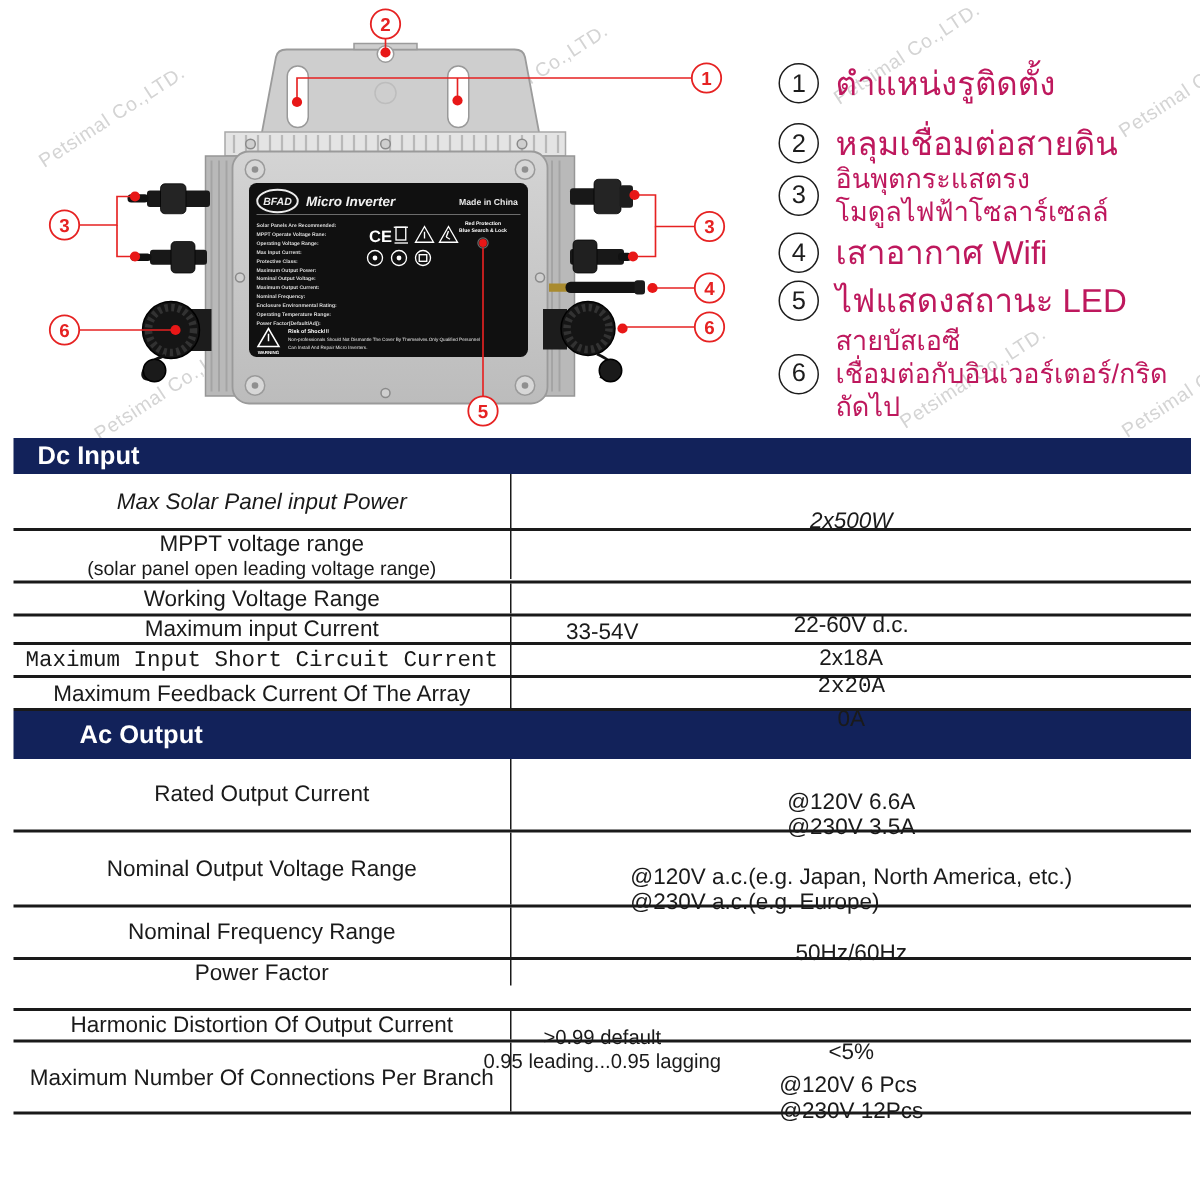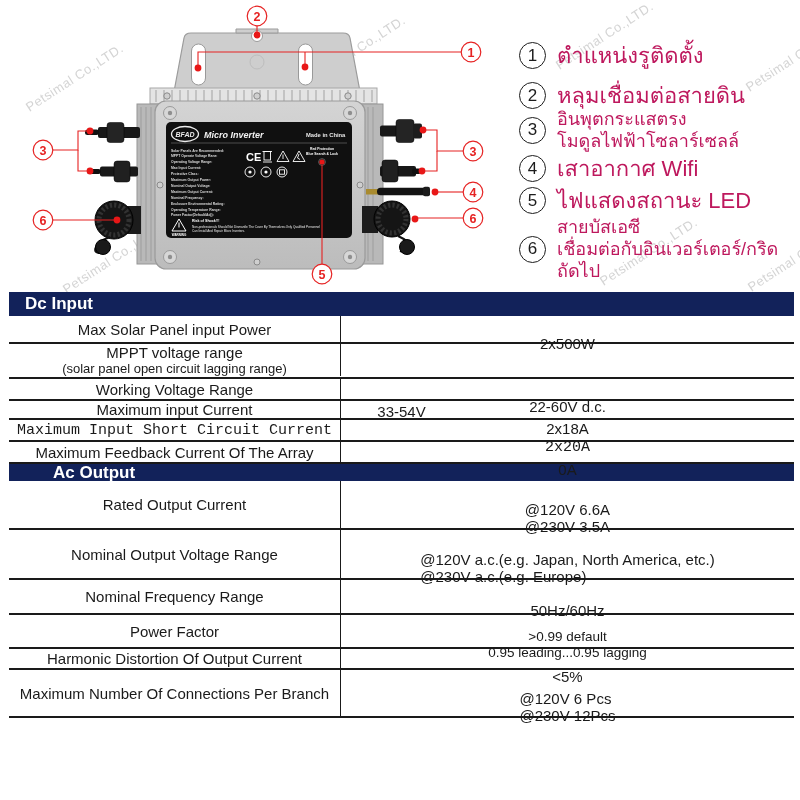--- a/index.html
+++ b/index.html
@@ -330,32 +330,32 @@
           <div class="legend-text two">
             <div>สายบัสเอซี</div>
             <div>เชื่อมต่อกับอินเวอร์เตอร์/กริดถัดไป</div>
           </div>
         </div>
       </div>
   </div>
 
   <div class="spec" id="spec-table">
       <div class="sec-header" style="height: 24px;">Dc Input</div>
-      <div class="spec-row" style="height: 28px;">
+      <div class="spec-row" style="height: 38px; font-style: italic;">
         <div class="cell-label">
           <div>Max Solar Panel input Power</div>
         </div>
         <div class="cell-value">
           <div>2x500W</div>
         </div>
       </div>
       <div class="spec-row" style="height: 35px; flex-direction: column;">
         <div class="cell-label">
           <div>MPPT voltage range</div>
-          <div class="line-small">(solar panel open circuit lagging range)</div>
+          <div class="line-small">(solar panel open leading voltage range)</div>
         </div>
         <div class="cell-value">
           <div>33-54V</div>
         </div>
       </div>
       <div class="spec-row" style="height: 22px;">
         <div class="cell-label">
           <div>Working Voltage Range</div>
         </div>
         <div class="cell-value">
@@ -379,21 +379,21 @@
         </div>
       </div>
       <div class="spec-row" style="height: 22px;">
         <div class="cell-label">
           <div>Maximum Feedback Current Of The Array</div>
         </div>
         <div class="cell-value">
           <div>0A</div>
         </div>
       </div>
-      <div class="sec-header" style="height: 17px; padding-left: 44px;">Ac Output</div>
+      <div class="sec-header" style="height: 32px; padding-left: 44px;">Ac Output</div>
       <div class="spec-row" style="height: 49px;">
         <div class="cell-label">
           <div>Rated Output Current</div>
         </div>
         <div class="cell-value">
           <div class="block">
             <div>@120V 6.6A</div>
             <div>@230V 3.5A</div>
           </div>
         </div>
@@ -410,21 +410,21 @@
         </div>
       </div>
       <div class="spec-row" style="height: 35px;">
         <div class="cell-label">
           <div>Nominal Frequency Range</div>
         </div>
         <div class="cell-value">
           <div>50Hz/60Hz</div>
         </div>
       </div>
-      <div class="spec-row" style="height: 34px;">
+      <div class="spec-row" style="height: 34px; flex-direction: column;">
         <div class="cell-label">
           <div>Power Factor</div>
         </div>
         <div class="cell-value">
           <div class="val-small">&gt;0.99 default</div>
           <div class="val-small">0.95 leading...0.95 lagging</div>
         </div>
       </div>
       <div class="spec-row" style="height: 21px;">
         <div class="cell-label">

